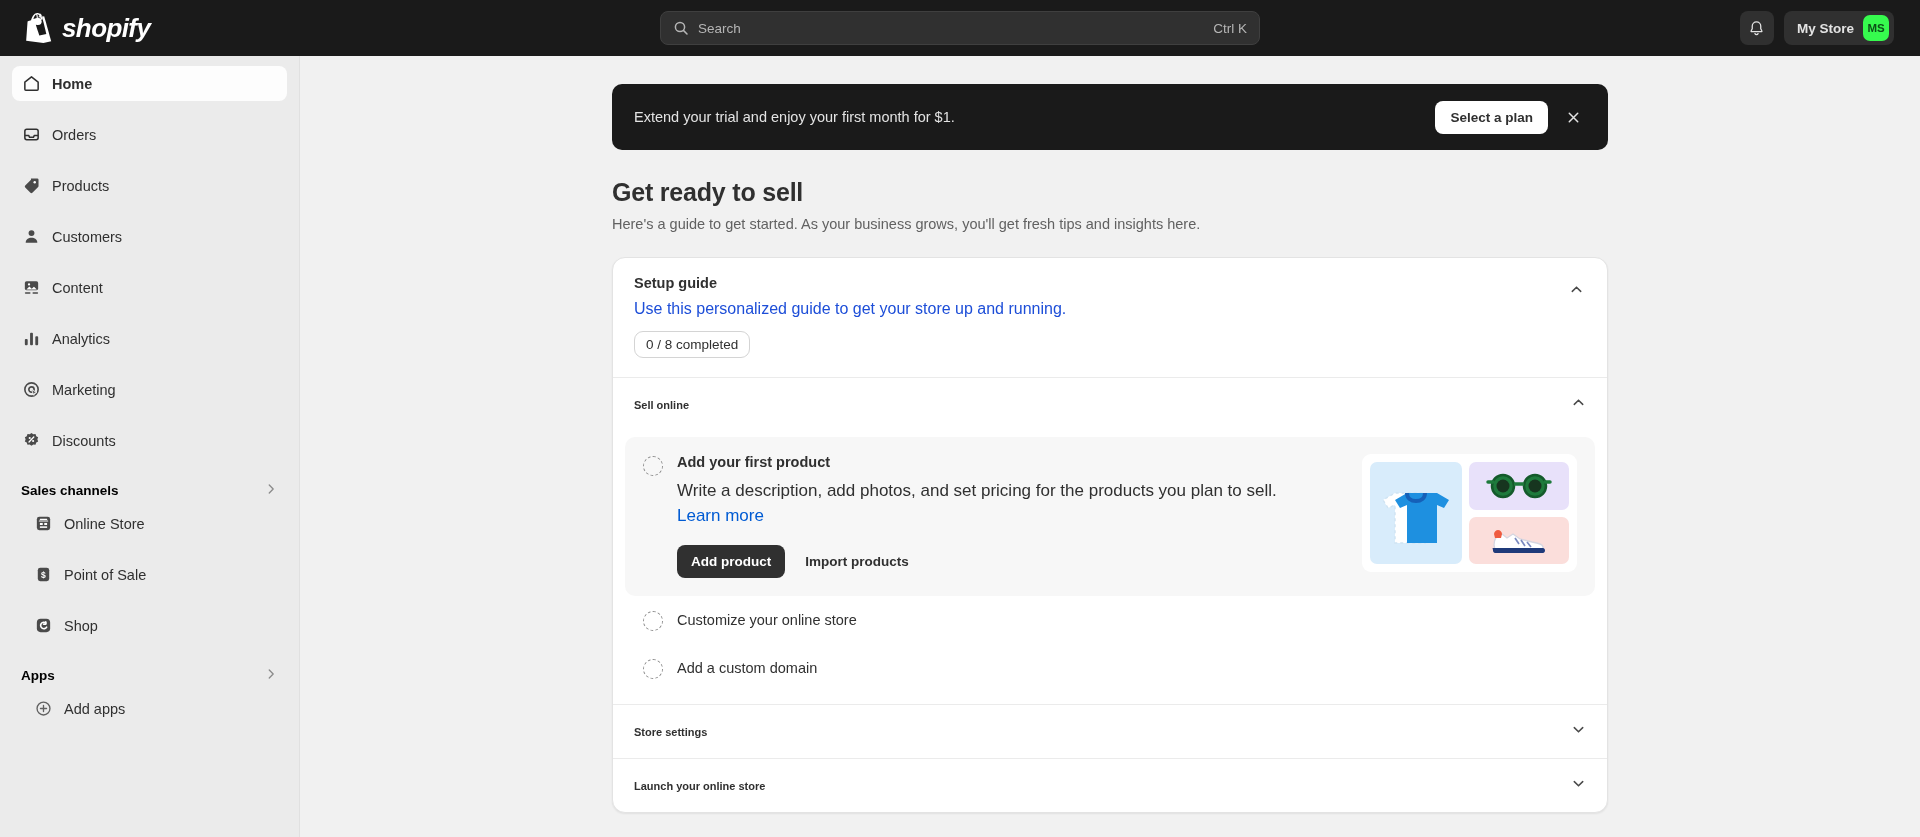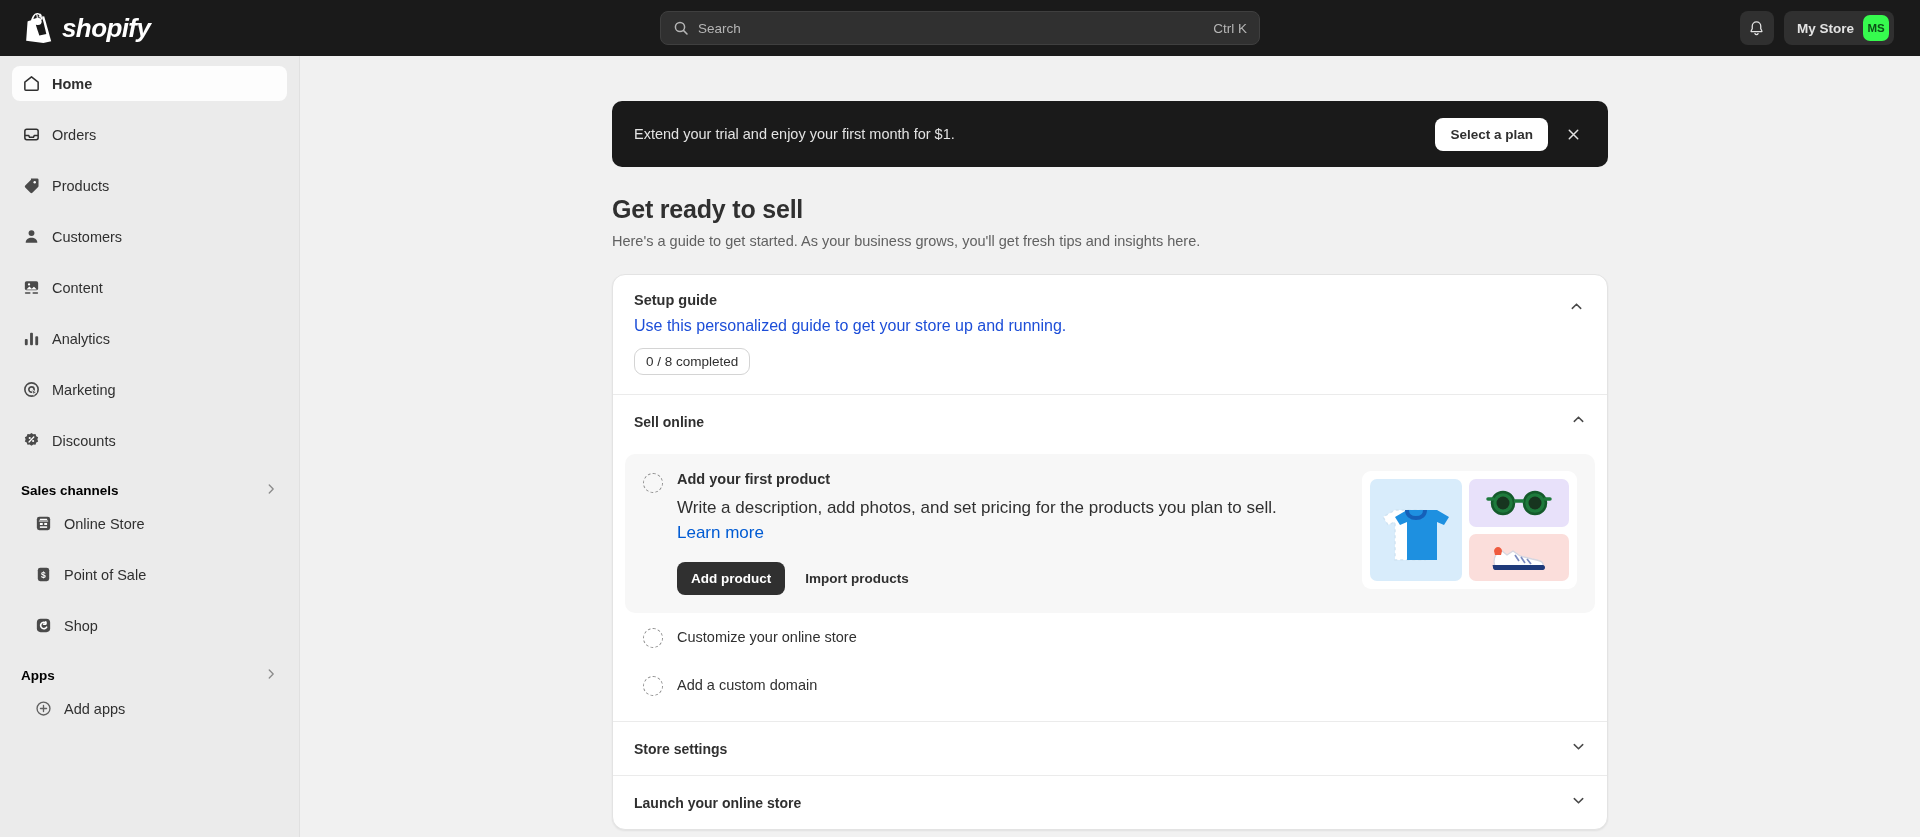--- a/index.html
+++ b/index.html
@@ -83,21 +83,21 @@
     display: flex; align-items: center;
     padding: 0 9px; height: 32px;
     margin-top: 16px; color: #000000;
     font-size: 13.5px; font-weight: bold;
     cursor: pointer;
   }
   .sec-head .chev { margin-left: auto; color: #8a8a8a; }
   .sub-item { padding-left: 21px; }
 
   
-  .main { flex: 1; overflow: hidden; display: flex; justify-content: center; margin-top: 17px; }
+  .main { flex: 1; overflow: hidden; display: flex; justify-content: center; }
   .content { width: 996px; padding-top: 28px; }
 
   
   .banner {
     background: #1a1a1a; border-radius: 10px;
     height: 66px; display: flex; align-items: center;
     padding: 0 20px 0 22px; margin-bottom: 28px;
   }
   .banner-text { color: #e3e3e3; font-size: 14.5px; flex: 1; }
   .banner-btn {
@@ -136,21 +136,21 @@
     background: none; border: none; cursor: pointer;
     width: 26px; height: 26px; display: flex;
     align-items: center; justify-content: center;
   }
 
   .sec-row {
     border-top: 1px solid #ebebeb;
     height: 54px; display: flex; align-items: center;
     padding: 0 21px; cursor: pointer;
   }
-  .sec-row .t { font-size: 14px; font-weight: bold; color: #303030; }
+  .sec-row .t { font-size: 11px; font-weight: bold; color: #303030; }
   .sec-row .chev2 { margin-left: auto; color: #4a4a4a; }
 
   .sec-body { padding: 6px 12px 12px 12px; }
 
   .task-active {
     background: #f7f7f7; border-radius: 10px;
     padding: 17px 18px 18px 18px;
     display: flex; gap: 14px;
   }
   .circ {

